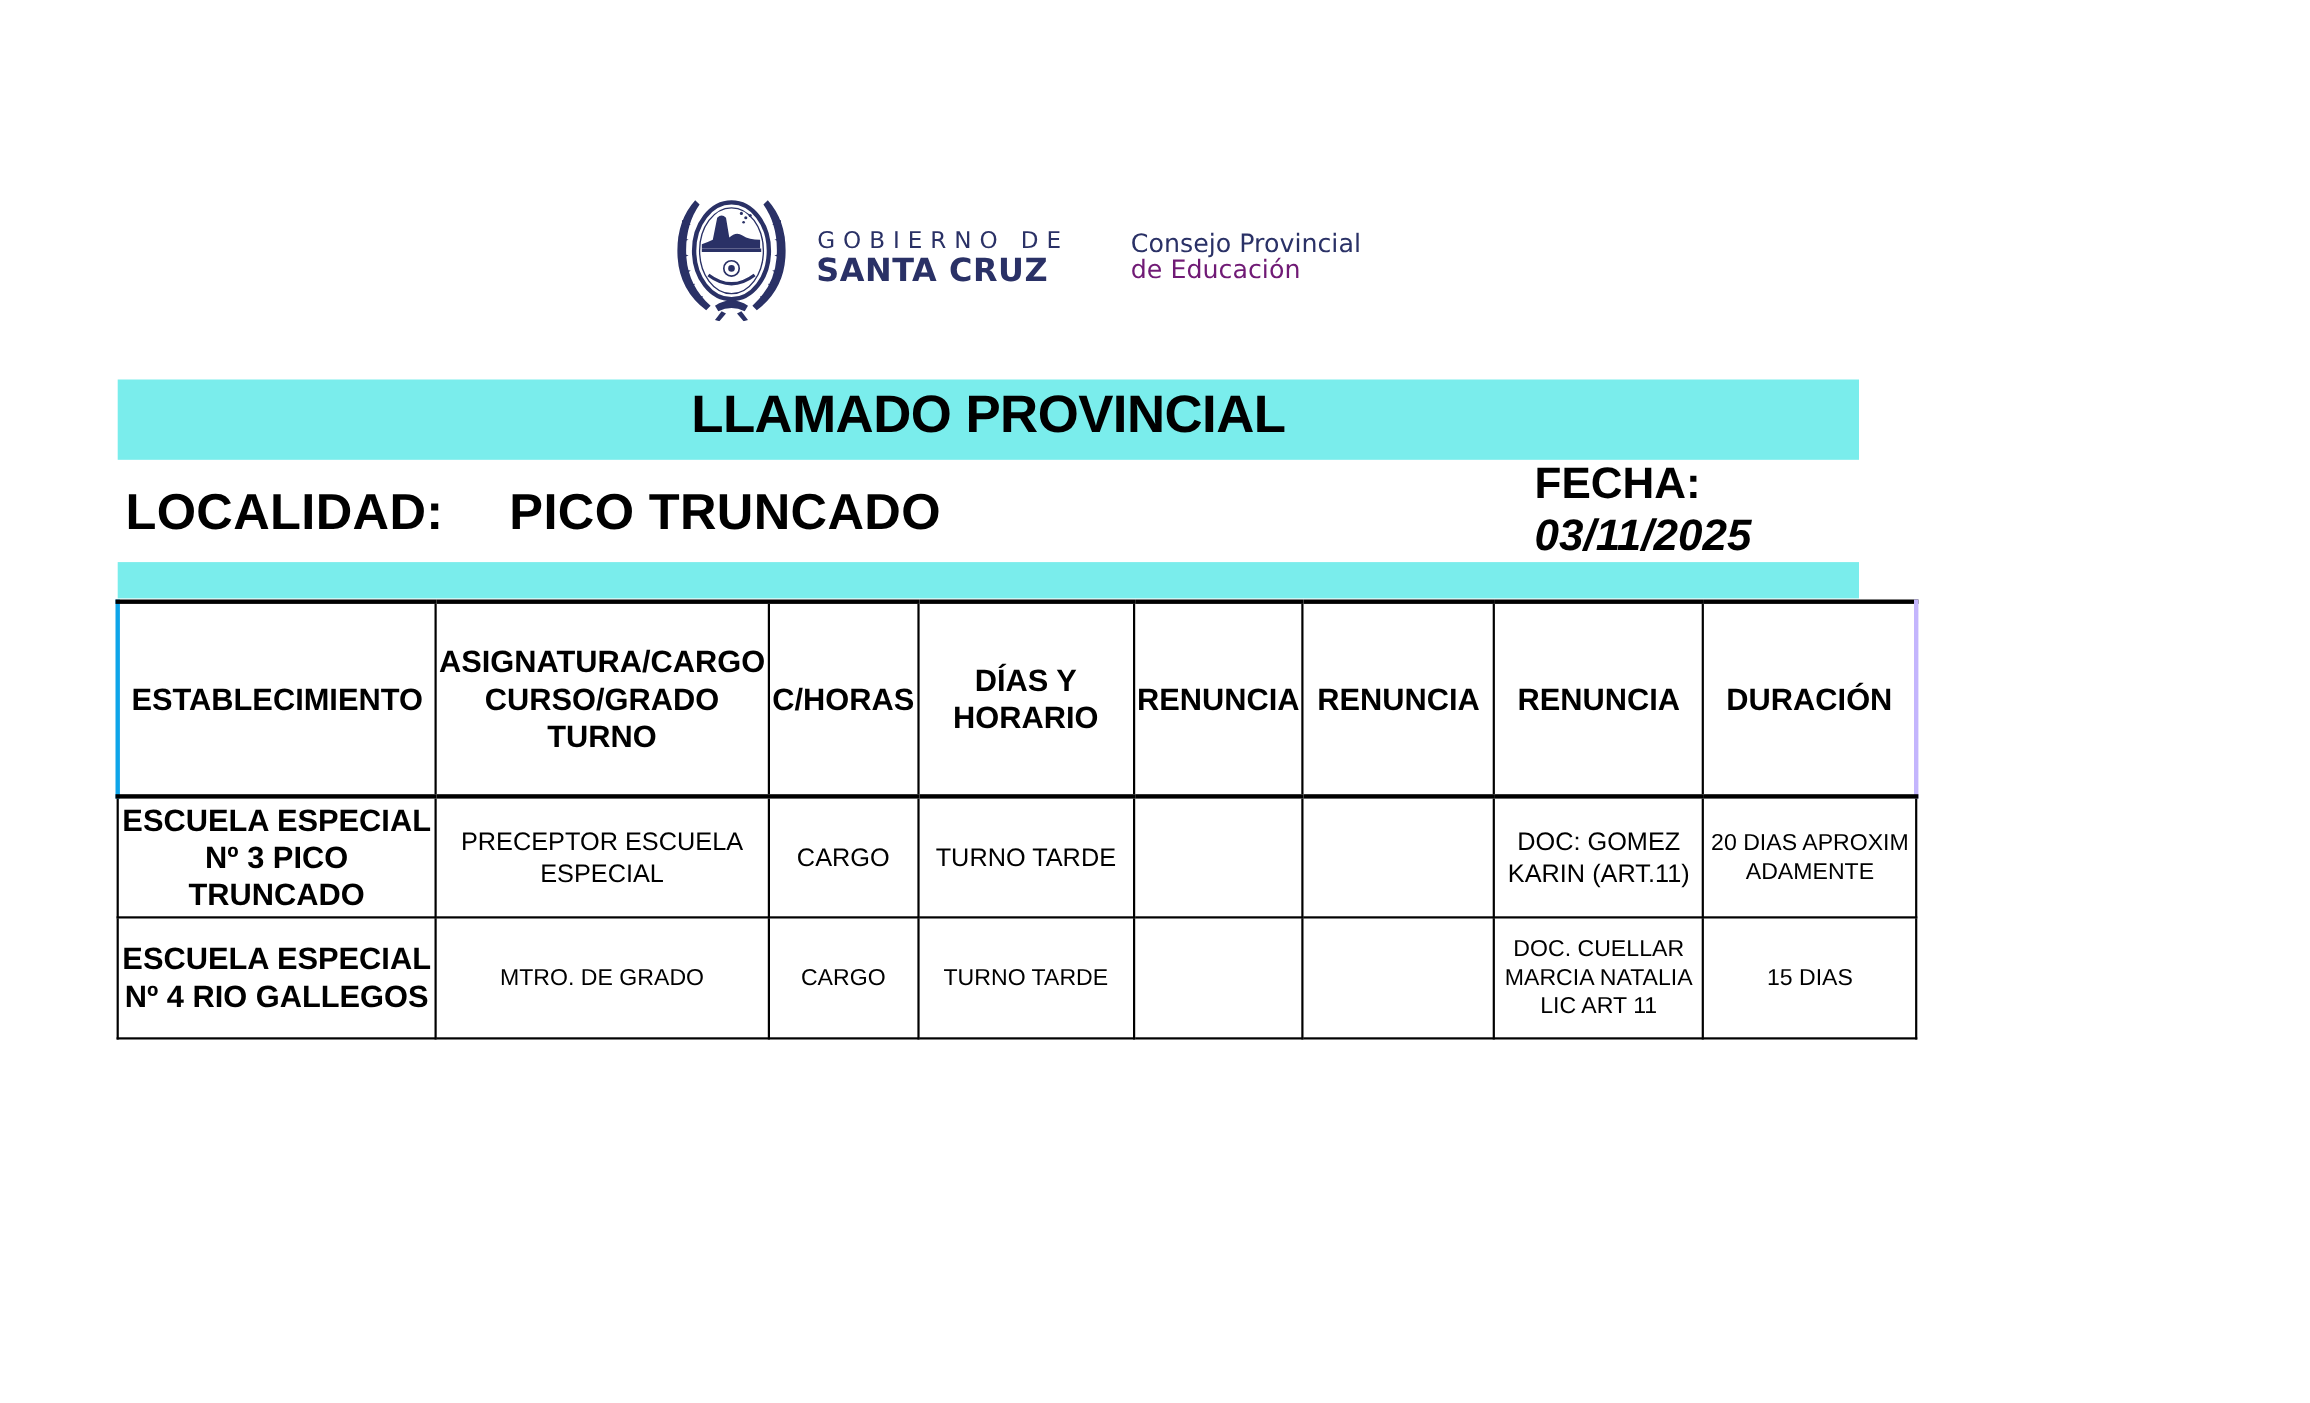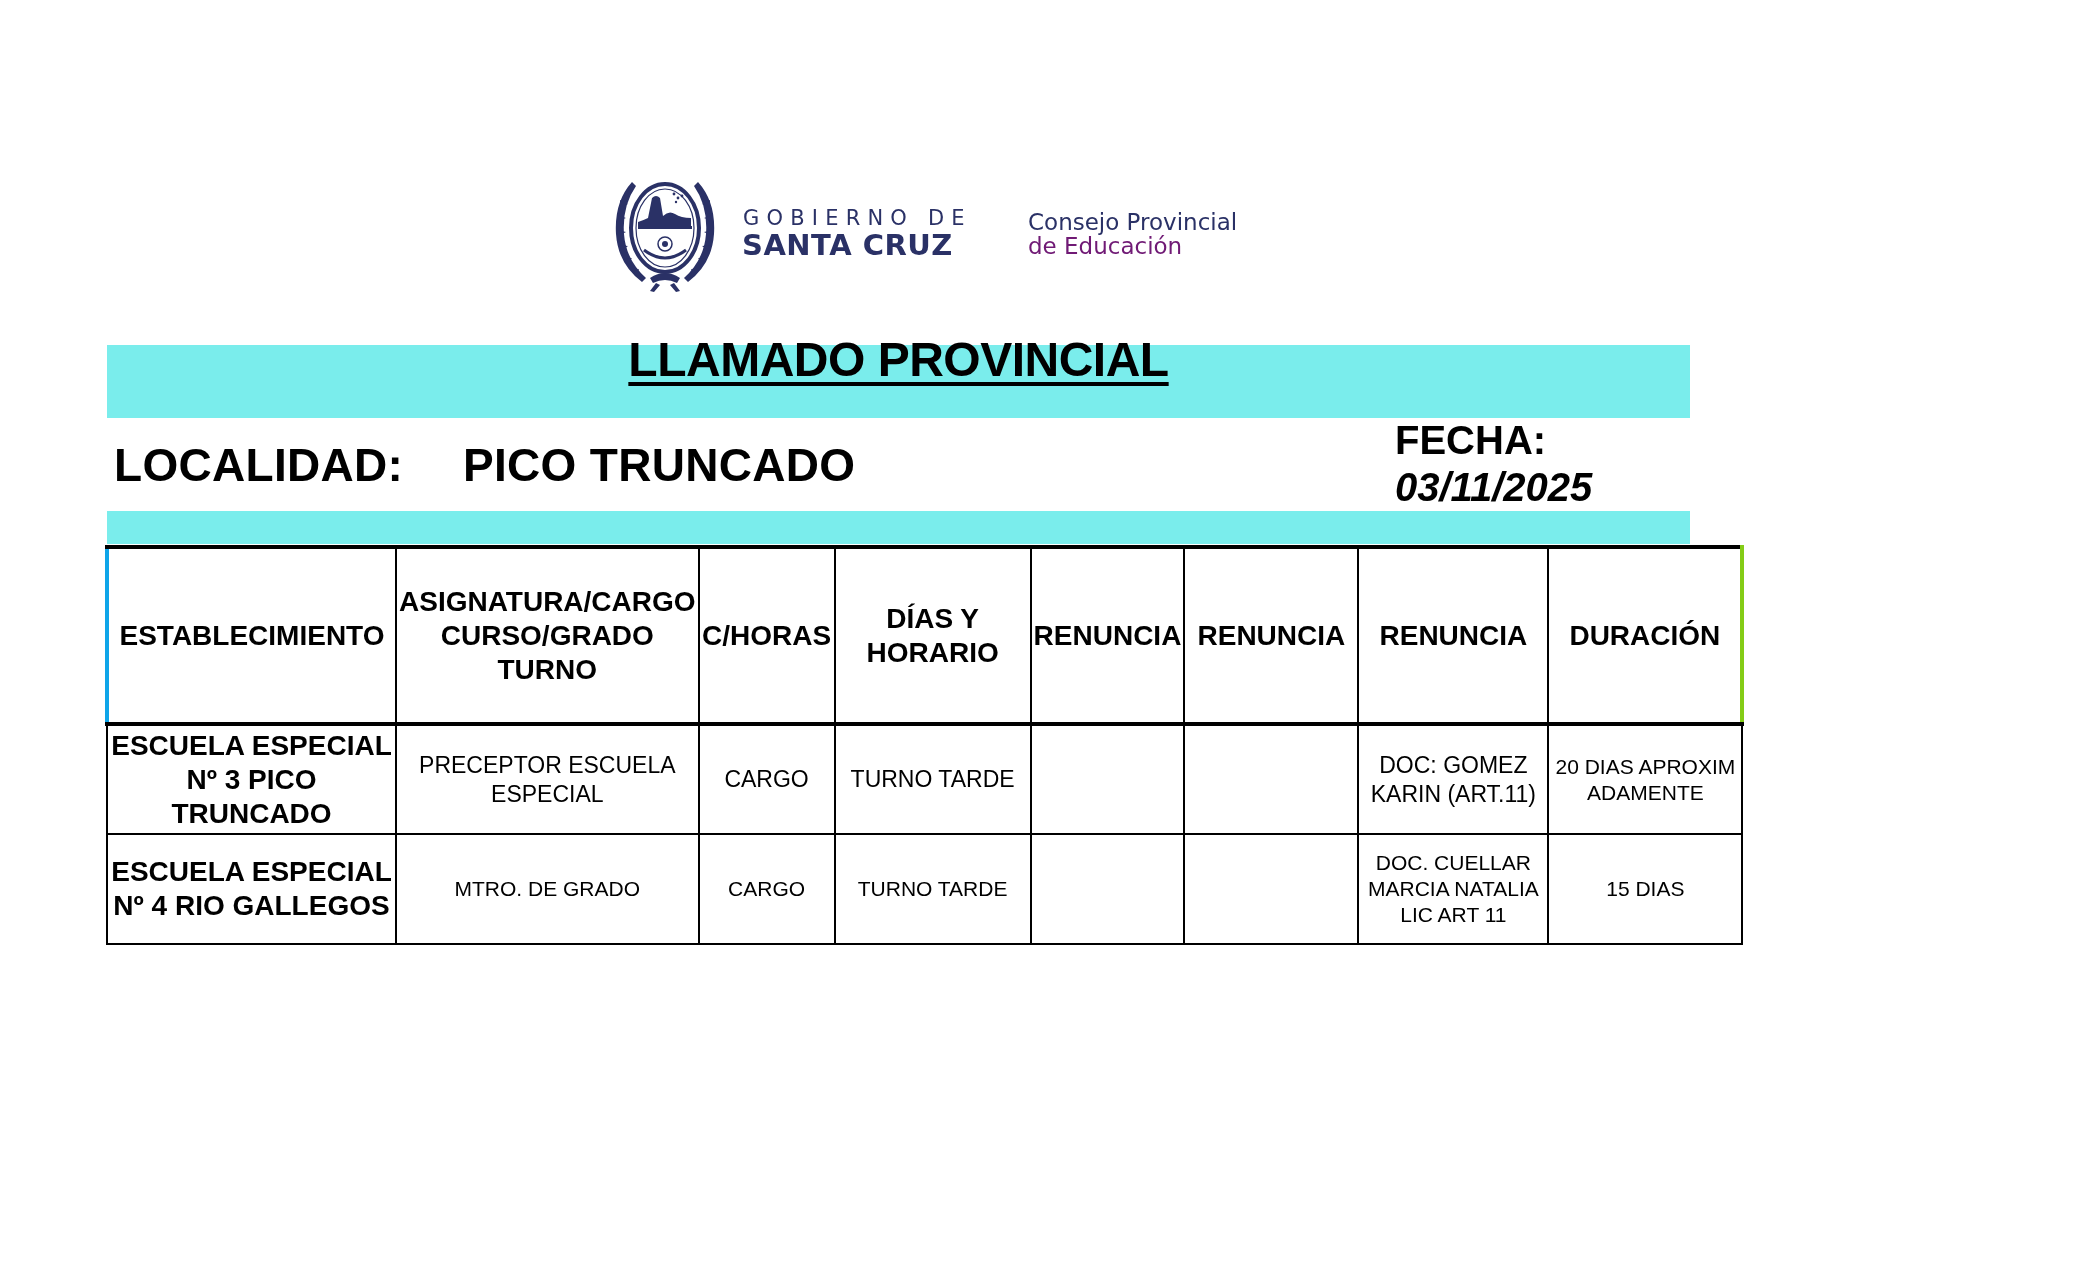--- a/index.html
+++ b/index.html
@@ -16,36 +16,36 @@
   .cpe-line1 { position: absolute; left: 416px; top: 39px; font-family: "DejaVu Sans", sans-serif;
                font-size: 23px; color: #2a3166; white-space: nowrap; }
   .cpe-line2 { position: absolute; left: 416px; top: 63px; font-family: "DejaVu Sans", sans-serif;
                font-size: 23px; color: #701a75; white-space: nowrap; }
 
   
   .band { position: absolute; left: 107px; width: 1583px; background: #7aedec; }
   .band-top { top: 345px; height: 73px; }
   .band-bottom { top: 511px; height: 33px; }
 
-  .title { position: absolute; left: 107px; width: 1583px; top: 332px; text-align: center;
-           font-size: 48px; font-weight: bold; text-decoration: underline; text-decoration-thickness: 4px;
+  .title { position: absolute; left: 107px; width: 1583px; top: 350px; text-align: center;
+           font-size: 48px; font-weight: bold; text-decoration-thickness: 4px;
            text-underline-offset: 6px; letter-spacing: -0.5px; }
 
   .localidad-label { position: absolute; left: 114px; top: 438px; font-size: 46px; font-weight: bold; letter-spacing: 0.3px; }
   .localidad-value { position: absolute; left: 463px; top: 438px; font-size: 46px; font-weight: bold; letter-spacing: 0.3px; }
   .fecha-label { position: absolute; left: 1395px; top: 418px; width: 200px; font-size: 40px; font-weight: bold; }
   .fecha-value { position: absolute; left: 1395px; top: 465px; width: 200px; text-align: left; font-size: 40px; font-weight: bold; font-style: italic; }
 
   
   table.grid { position: absolute; left: 105px; top: 545px; border-collapse: collapse; table-layout: fixed; }
   table.grid th, table.grid td { border: 2px solid #000; text-align: center; vertical-align: middle; padding: 0 2px; overflow: hidden; }
   table.grid thead tr { height: 177px; }
   table.grid thead th { font-size: 28px; font-weight: bold; line-height: 34px; border-top: 4px solid #000; border-bottom: 4px solid #000; }
   table.grid thead th:first-child { border-left: 4px solid #0ea5e9; }
-  table.grid thead th:last-child { border-right: 4px solid #84cc16; }
+  table.grid thead th:last-child { border-right: 4px solid #c4b5fd; }
   table.grid tbody tr { height: 110px; }
   table.grid td { font-size: 23px; line-height: 29px; }
   table.grid td.est { font-size: 28px; font-weight: bold; line-height: 34px; }
   table.grid td.small { font-size: 21px; line-height: 26px; }
   table.grid td.nowrap { white-space: nowrap; }
 </style>
 </head>
 <body>
 
 <div class="logo">

